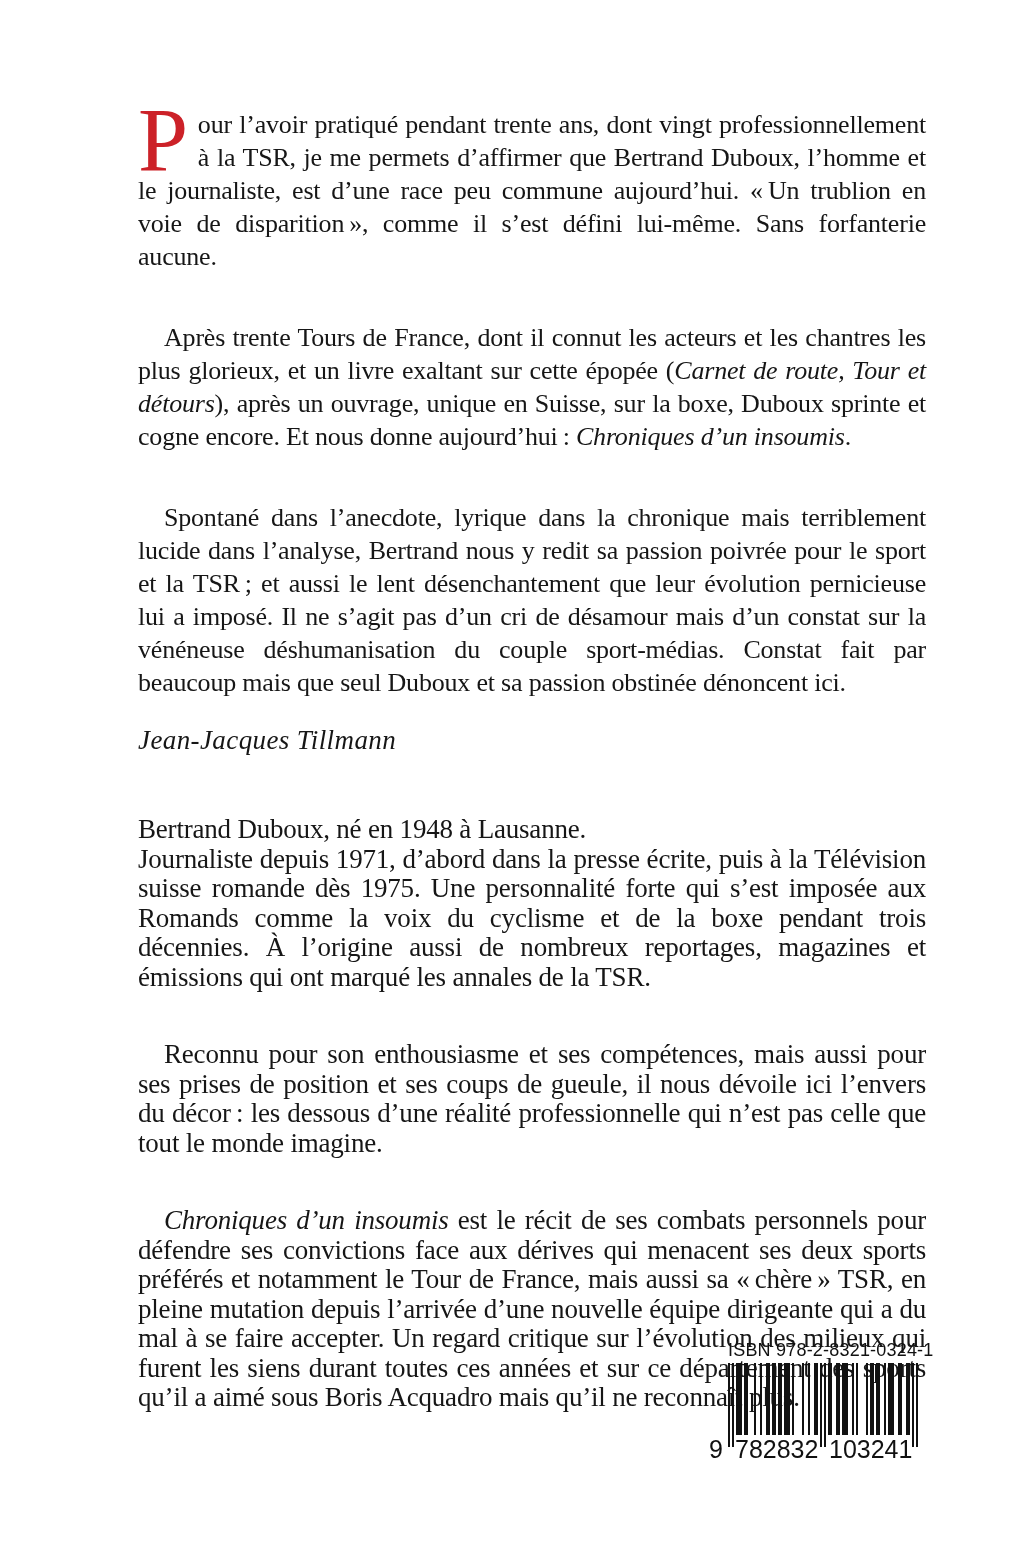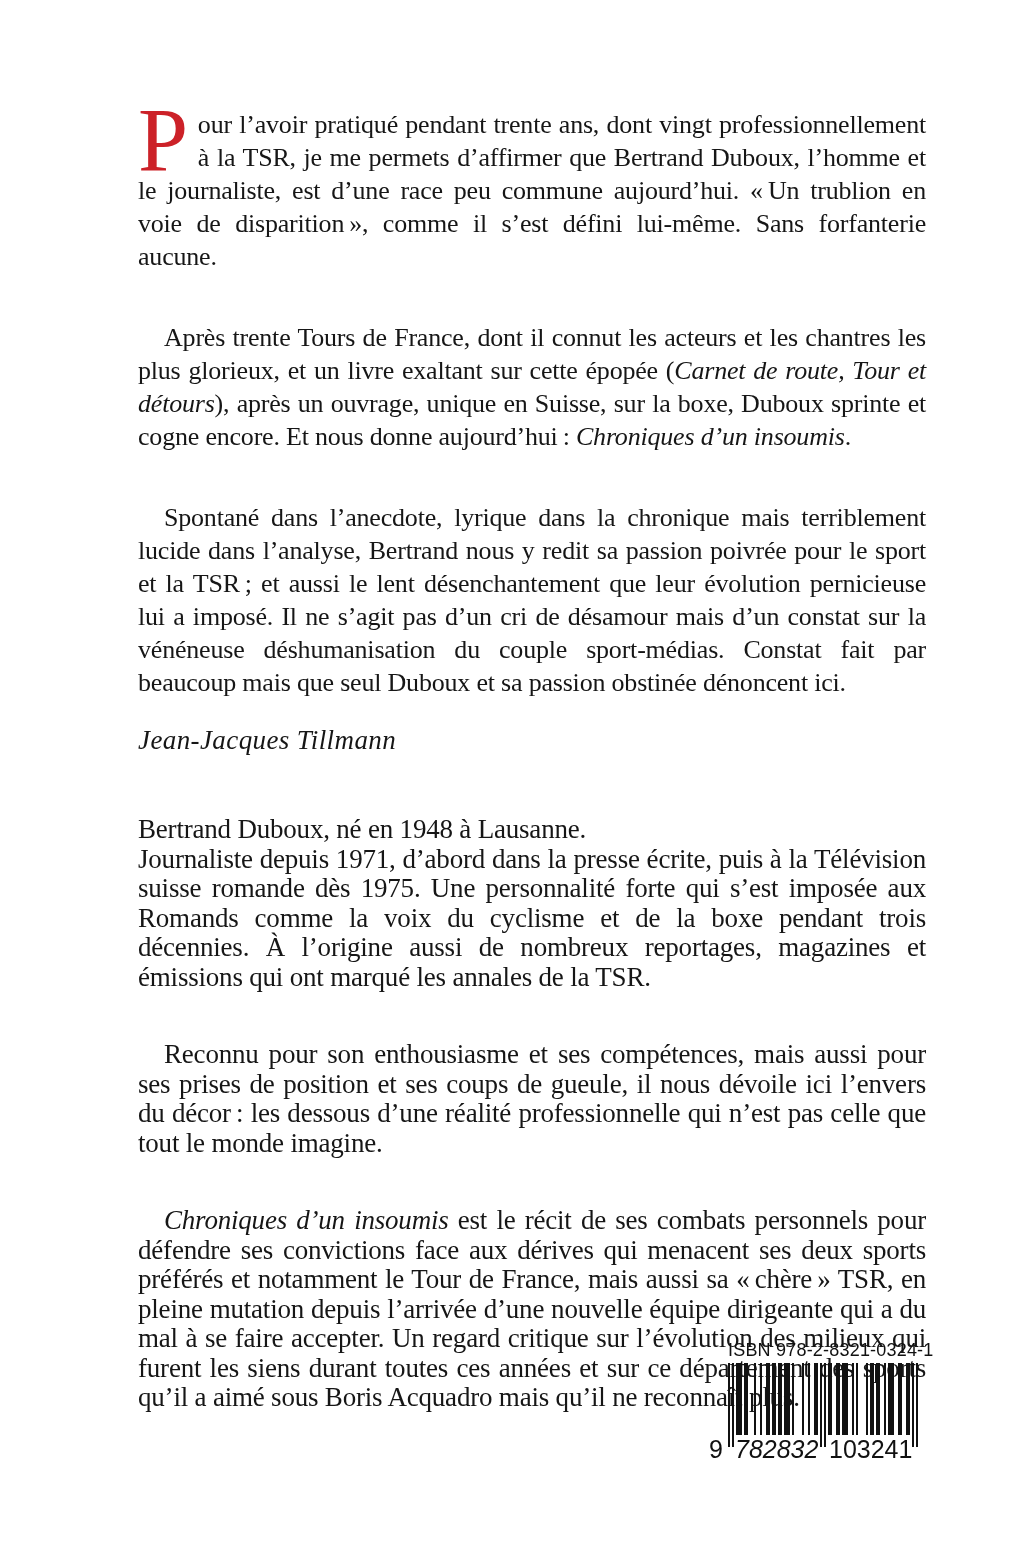--- a/index.html
+++ b/index.html
@@ -30,21 +30,21 @@
     position:absolute;left:728px;top:1341px;width:190px;
     font-family:"Liberation Sans",sans-serif;color:#111;
   }
   .isbn-label{font-size:18px;line-height:19px;letter-spacing:0.2px;white-space:nowrap;margin-bottom:3px;}
   .bc-bars{display:flex;align-items:flex-start;height:84px;}
   .bc-module{width:2px;height:72px;flex:0 0 2px;}
   .bc-module.black{background:#111;}
   .bc-module.guard{height:84px;}
   .bc-num{position:absolute;top:96px;font-size:25px;line-height:25px;}
   .bc-lead{left:-25px;width:20px;text-align:right;}
-  .bc-g1{left:7px;width:83px;text-align:center;font-style:italic;}
+  .bc-g1{left:7px;width:83px;text-align:center;}
   .bc-g2{left:101px;width:83px;text-align:right;}
 </style>
 </head>
 <body>
 
 <div class="page">
 
   <div class="content">
 
     <p><span class="dropcap">P</span><span>our l’avoir pratiqué pendant trente ans, dont vingt professionnellement à la TSR, je me permets d’affirmer que Bertrand Duboux, l’homme et le journaliste, est d’une race peu commune aujourd’hui. « Un trublion en voie de disparition », comme il s’est défini lui-même. Sans forfanterie aucune.</span></p>

